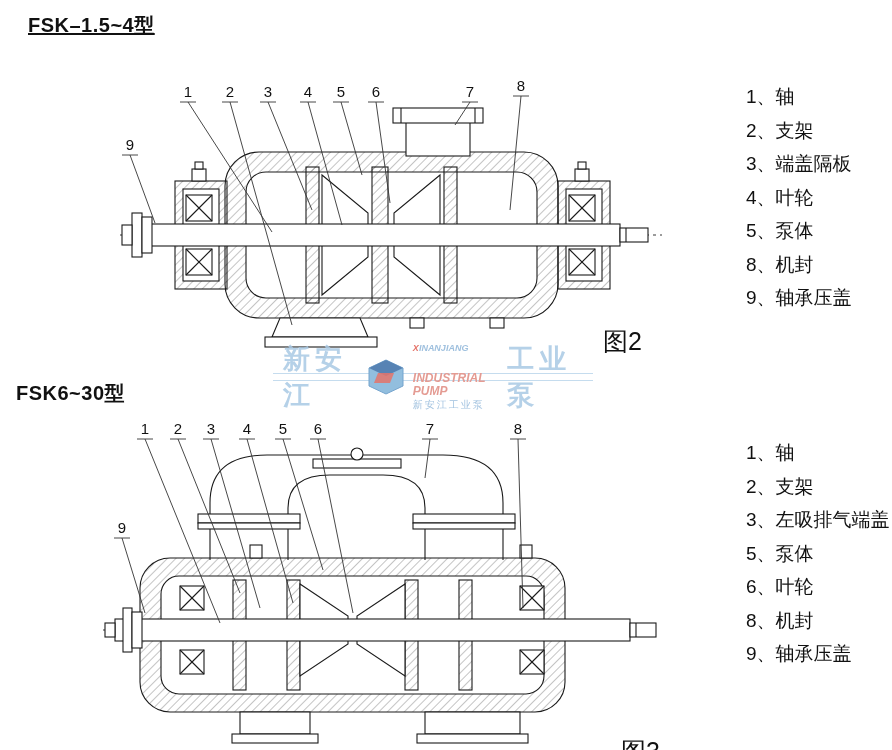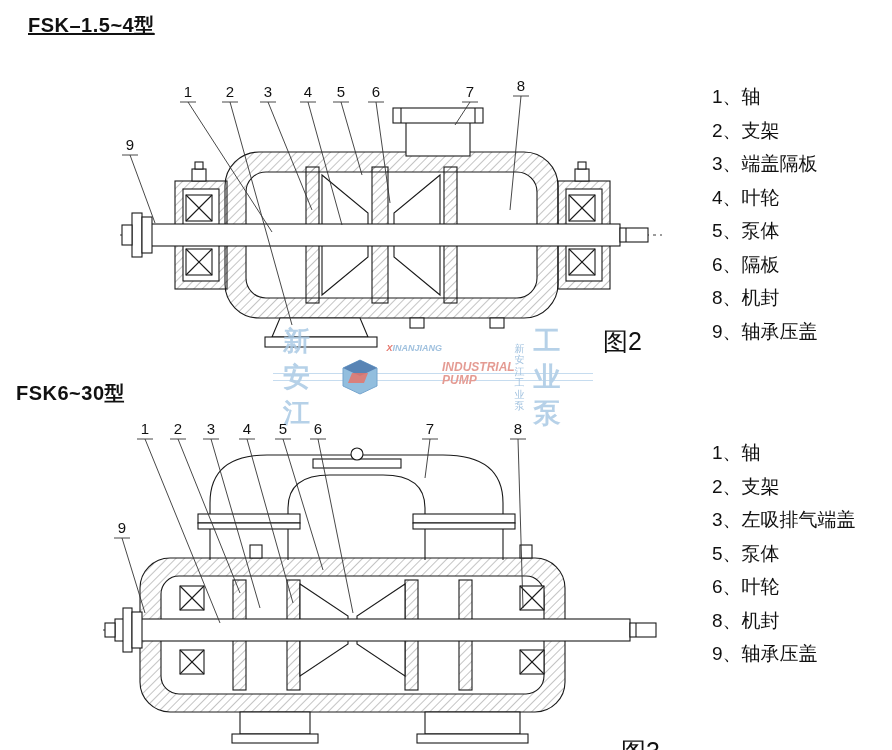--- a/index.html
+++ b/index.html
@@ -13,20 +13,21 @@
   }
   .abs { position:absolute; }
   .fig-title { font-size:20px; font-weight:bold; letter-spacing:0.5px; }
   .fig-caption { font-size:25px; font-weight:normal; }
   .parts-list { list-style:none; }
   .parts-list li {
     font-size:19px;
     line-height:22px;
     margin-bottom:11.5px;
     white-space:nowrap;
+    margin-left:34px;
   }
   
   svg { display:block; }
   .cl { stroke:#222; stroke-width:0.9; fill:none; stroke-dasharray:16 4 3 4; }
   .wf { fill:#ffffff; stroke:#1a1a1a; stroke-width:1.1; }
   .nf { fill:none; stroke:#1a1a1a; stroke-width:1.1; }
   .ld { stroke:#333; stroke-width:0.9; fill:none; }
   .callout { font-size:15px; fill:#111; font-family:"Liberation Sans",sans-serif; }
   
   .watermark {
@@ -35,21 +36,21 @@
   }
   .wm-lines {
     position:absolute; left:-10px; right:-10px; top:18px; height:8px;
     border-top:1px solid #bcd6ec; border-bottom:1px solid #bcd6ec;
   }
   .wm-big {
     position:relative;
     font-size:27px; font-weight:bold; letter-spacing:5px;
     color:#a9c9e4;
   }
-  .wm-smalls { display:flex; line-height:1.15; position:relative; }
+  .wm-smalls { display:flex; flex-direction:column; line-height:1.15; position:relative; }
   .wm-s1 { font-size:9px; font-weight:bold; font-style:italic; color:#8fb6d9; }
   .wm-s1::first-letter { color:#e05c50; }
   .wm-s2 { font-size:12px; font-weight:bold; font-style:italic; color:#e08a80;margin-top:18px; }
   .wm-s3 { font-size:10px; color:#8fb6d9; letter-spacing:2px; }
   .wm-logo { position:relative; }
 </style>
 </head>
 <body>
 
 <div class="abs fig-title" style="left:28px; top:12px;text-decoration:underline;">FSK–1.5~4型</div>
@@ -177,21 +178,20 @@
       <line class="ld" x1="20" y1="80" x2="45" y2="148"></line>
   </g>
 </svg>
 
 <ul class="abs parts-list" style="left:712px; top:86px;">
   <li>1、轴</li>
   <li>2、支架</li>
   <li>3、端盖隔板</li>
   <li>4、叶轮</li>
   <li>5、泵体</li>
-  <li>6、隔板</li>
   <li>8、机封</li>
   <li>9、轴承压盖</li>
 </ul>
 
 <div class="abs fig-caption" style="left:603px; top:325px;">图2</div>
 
 <div class="abs watermark" style="left:283px; top:355px; width:300px; height:44px;">
   <div class="wm-lines"></div>
   <span class="wm-big">新安江</span>
   <span class="wm-logo">

